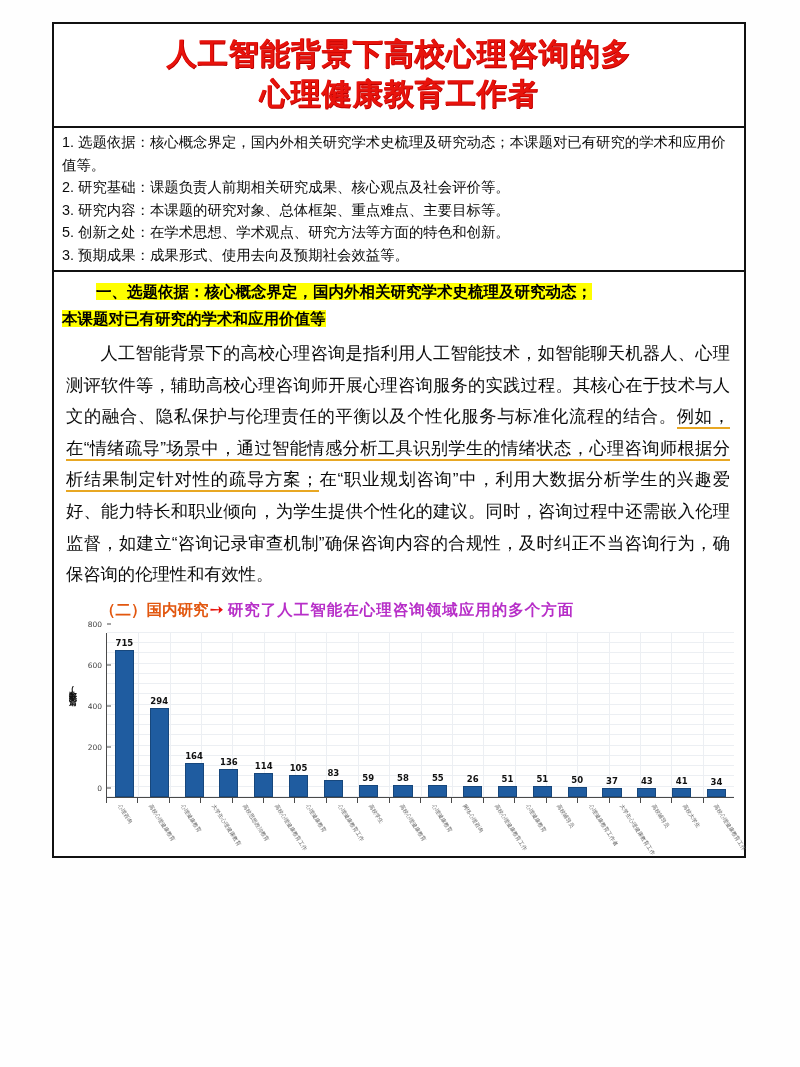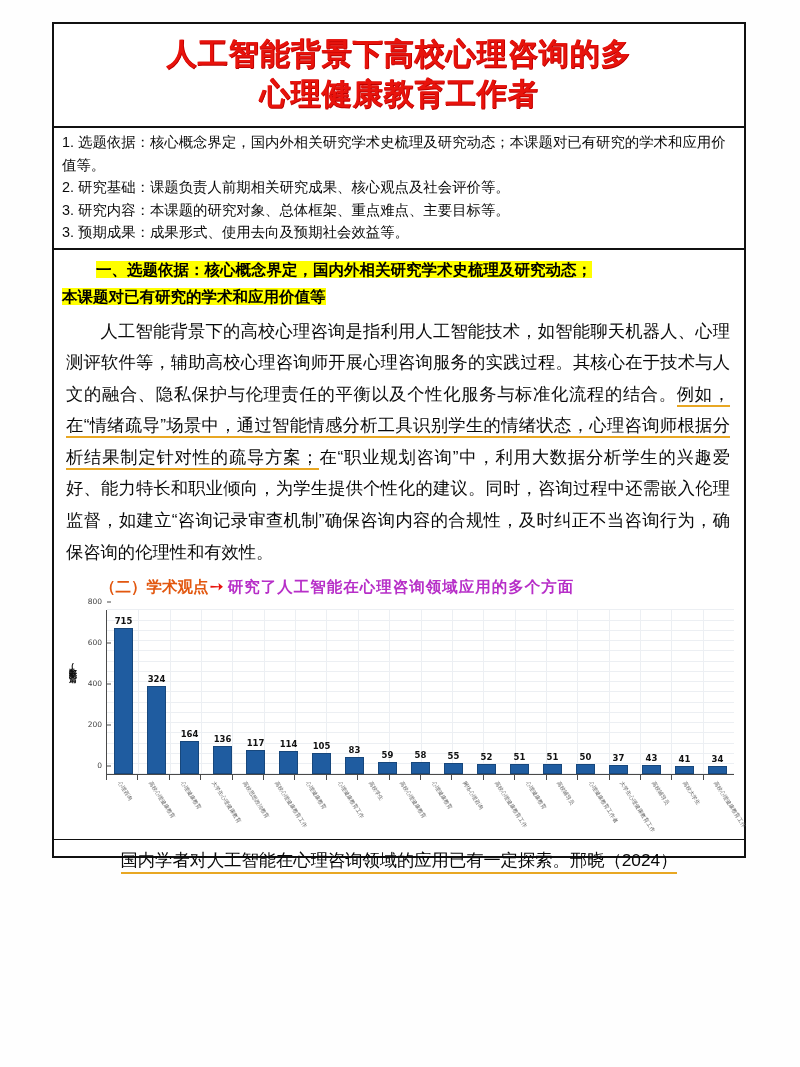--- a/index.html
+++ b/index.html
@@ -180,33 +180,34 @@
 
   <div class="title-box">
     <div class="title-line">人工智能背景下高校心理咨询的多</div>
     <div class="title-line">心理健康教育工作者</div>
   </div>
 
   <div class="list-box">
     <div class="li">1. 选题依据：核心概念界定，国内外相关研究学术史梳理及研究动态；本课题对已有研究的学术和应用价值等。</div>
     <div class="li">2. 研究基础：课题负责人前期相关研究成果、核心观点及社会评价等。</div>
     <div class="li">3. 研究内容：本课题的研究对象、总体框架、重点难点、主要目标等。</div>
+    <div class="li">5. 创新之处：在学术思想、学术观点、研究方法等方面的特色和创新。</div>
     <div class="li">3. 预期成果：成果形式、使用去向及预期社会效益等。</div>
   </div>
 
   <div class="sec-head">
     <div class="indent"><span class="hl">一、选题依据：核心概念界定，国内外相关研究学术史梳理及研究动态；</span></div>
     <div><span class="hl">本课题对已有研究的学术和应用价值等</span></div>
   </div>
 
 
   <div class="para"><span>人工智能背景下的高校心理咨询是指利用人工智能技术，如智能聊天机器人、心理测评软件等，辅助高校心理咨询师开展心理咨询服务的实践过程。其核心在于技术与人文的融合、隐私保护与伦理责任的平衡以及个性化服务与标准化流程的结合。</span><span class="uline">例如，在“情绪疏导”场景中，通过智能情感分析工具识别学生的情绪状态，心理咨询师根据分析结果制定针对性的疏导方案；</span><span>在“职业规划咨询”中，利用大数据分析学生的兴趣爱好、能力特长和职业倾向，为学生提供个性化的建议。同时，咨询过程中还需嵌入伦理监督，如建立“咨询记录审查机制”确保咨询内容的合规性，及时纠正不当咨询行为，确保咨询的伦理性和有效性。</span></div>
 
   <div class="sub-head">
-    <span class="k">（二）学术观点</span><span class="arrow">➙</span><span class="v">研究了人工智能在心理咨询领域应用的多个方面</span>
+    <span class="k">（二）国内研究</span><span class="arrow">➙</span><span class="v">研究了人工智能在心理咨询领域应用的多个方面</span>
   </div>
 
   <div class="chart-wrap">
     <div class="ylabel">文献数(篇)</div>
     <div class="plot" id="plot">
         <div class="grid-h" style="bottom: 0%;"></div>
         <div class="grid-h" style="bottom: 6.25%;"></div>
         <div class="grid-h" style="bottom: 12.5%;"></div>
         <div class="grid-h" style="bottom: 18.75%;"></div>
         <div class="grid-h" style="bottom: 25%;"></div>
@@ -246,35 +247,31 @@
         <div class="ytick" style="bottom: 50%;">400</div>
         <div class="ytick" style="bottom: 75%;">600</div>
         <div class="ytick" style="bottom: 100%;">800</div>
         <div class="bars">
           <div class="bcol">
             <div class="bar" style="height: 89.375%; background: rgb(31, 92, 160);"></div>
             <div class="bval" style="bottom: calc(89.375% + 2px);">715</div>
           </div>
           <div class="bcol">
             <div class="bar" style="height: 54.125%; background: rgb(31, 92, 160);"></div>
-            <div class="bval" style="bottom: calc(54.125% + 2px);">324</div>
+            <div class="bval" style="bottom: calc(54.125% + 2px);">294</div>
           </div>
           <div class="bcol">
             <div class="bar" style="height: 20.5%; background: rgb(31, 92, 160);"></div>
             <div class="bval" style="bottom: calc(20.5% + 2px);">164</div>
           </div>
           <div class="bcol">
             <div class="bar" style="height: 17%; background: rgb(31, 92, 160);"></div>
             <div class="bval" style="bottom: calc(17% + 2px);">136</div>
           </div>
           <div class="bcol">
-            <div class="bar" style="height: 14.625%; background: rgb(31, 92, 160);"></div>
-            <div class="bval" style="bottom: calc(14.625% + 2px);">117</div>
-          </div>
-          <div class="bcol">
             <div class="bar" style="height: 14.25%; background: rgb(31, 92, 160);"></div>
             <div class="bval" style="bottom: calc(14.25% + 2px);">114</div>
           </div>
           <div class="bcol">
             <div class="bar" style="height: 13.125%; background: rgb(31, 92, 160);"></div>
             <div class="bval" style="bottom: calc(13.125% + 2px);">105</div>
           </div>
           <div class="bcol">
             <div class="bar" style="height: 10.375%; background: rgb(31, 92, 160);"></div>
             <div class="bval" style="bottom: calc(10.375% + 2px);">83</div>
@@ -286,21 +283,21 @@
           <div class="bcol">
             <div class="bar" style="height: 7.25%; background: rgb(31, 92, 160);"></div>
             <div class="bval" style="bottom: calc(7.25% + 2px);">58</div>
           </div>
           <div class="bcol">
             <div class="bar" style="height: 6.875%; background: rgb(31, 92, 160);"></div>
             <div class="bval" style="bottom: calc(6.875% + 2px);">55</div>
           </div>
           <div class="bcol">
             <div class="bar" style="height: 6.5%; background: rgb(31, 92, 160);"></div>
-            <div class="bval" style="bottom: calc(6.5% + 2px);">52</div>
+            <div class="bval" style="bottom: calc(6.5% + 2px);">26</div>
           </div>
           <div class="bcol">
             <div class="bar" style="height: 6.375%; background: rgb(31, 92, 160);"></div>
             <div class="bval" style="bottom: calc(6.375% + 2px);">51</div>
           </div>
           <div class="bcol">
             <div class="bar" style="height: 6.375%; background: rgb(31, 92, 160);"></div>
             <div class="bval" style="bottom: calc(6.375% + 2px);">51</div>
           </div>
           <div class="bcol">
@@ -404,17 +401,14 @@
         </div>
         <div class="xl">
           <span>高校大学生</span>
         </div>
         <div class="xl">
           <span>高校心理健康教育工作</span>
         </div>
       </div>
   </div>
 
-  <div class="footer">
-    <span class="t">国内学者对人工智能在心理咨询领域的应用已有一定探索。邢晓（2024）</span>
-  </div>
 
 </div>
 
 </body></html>

